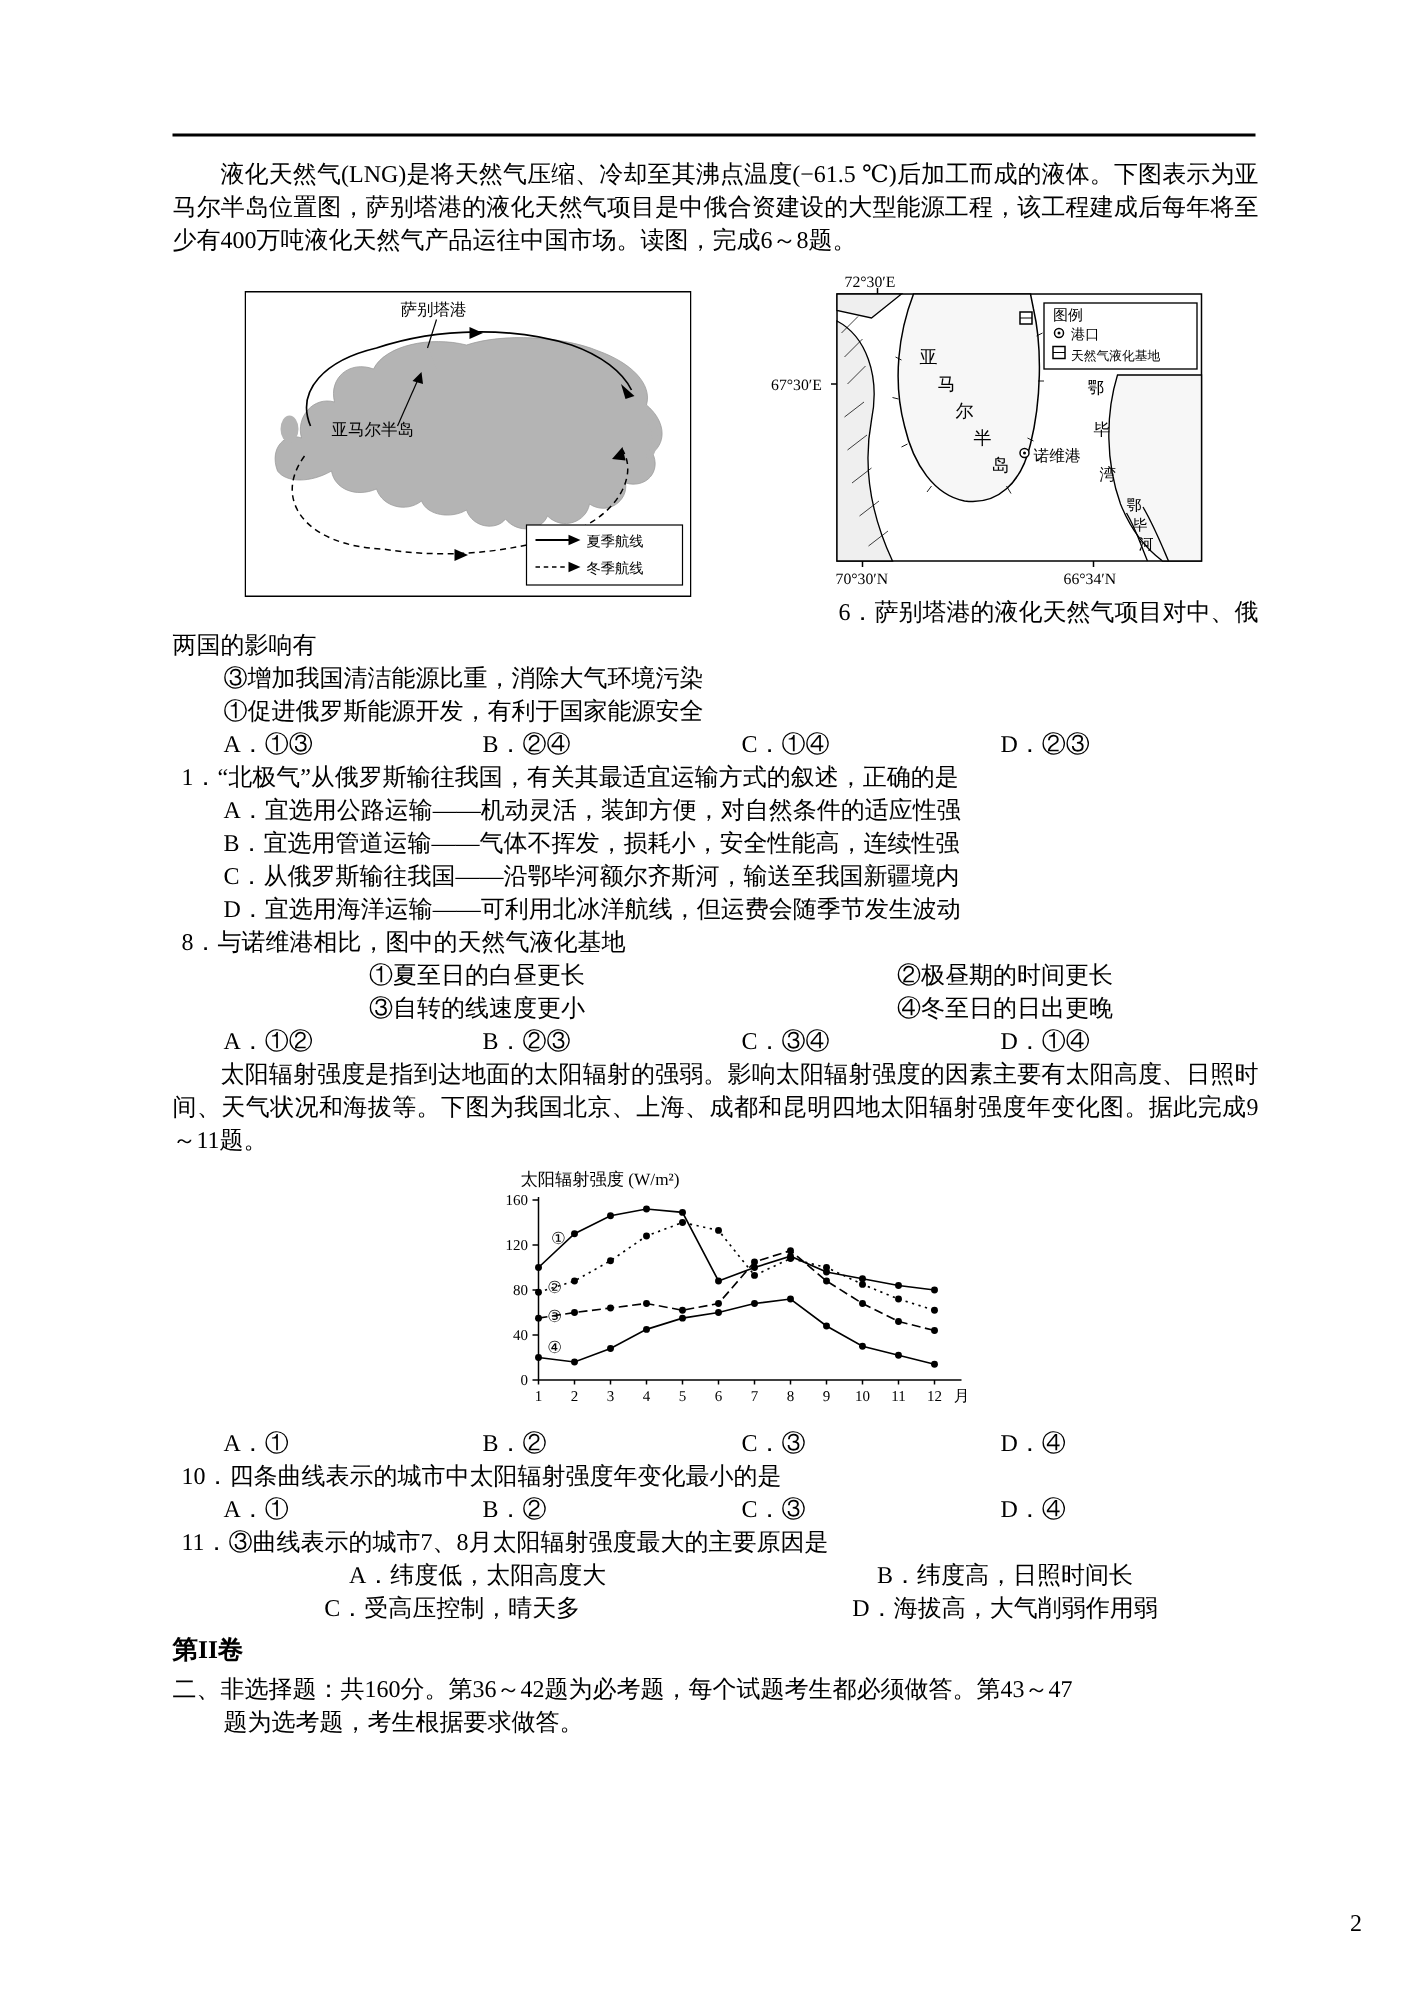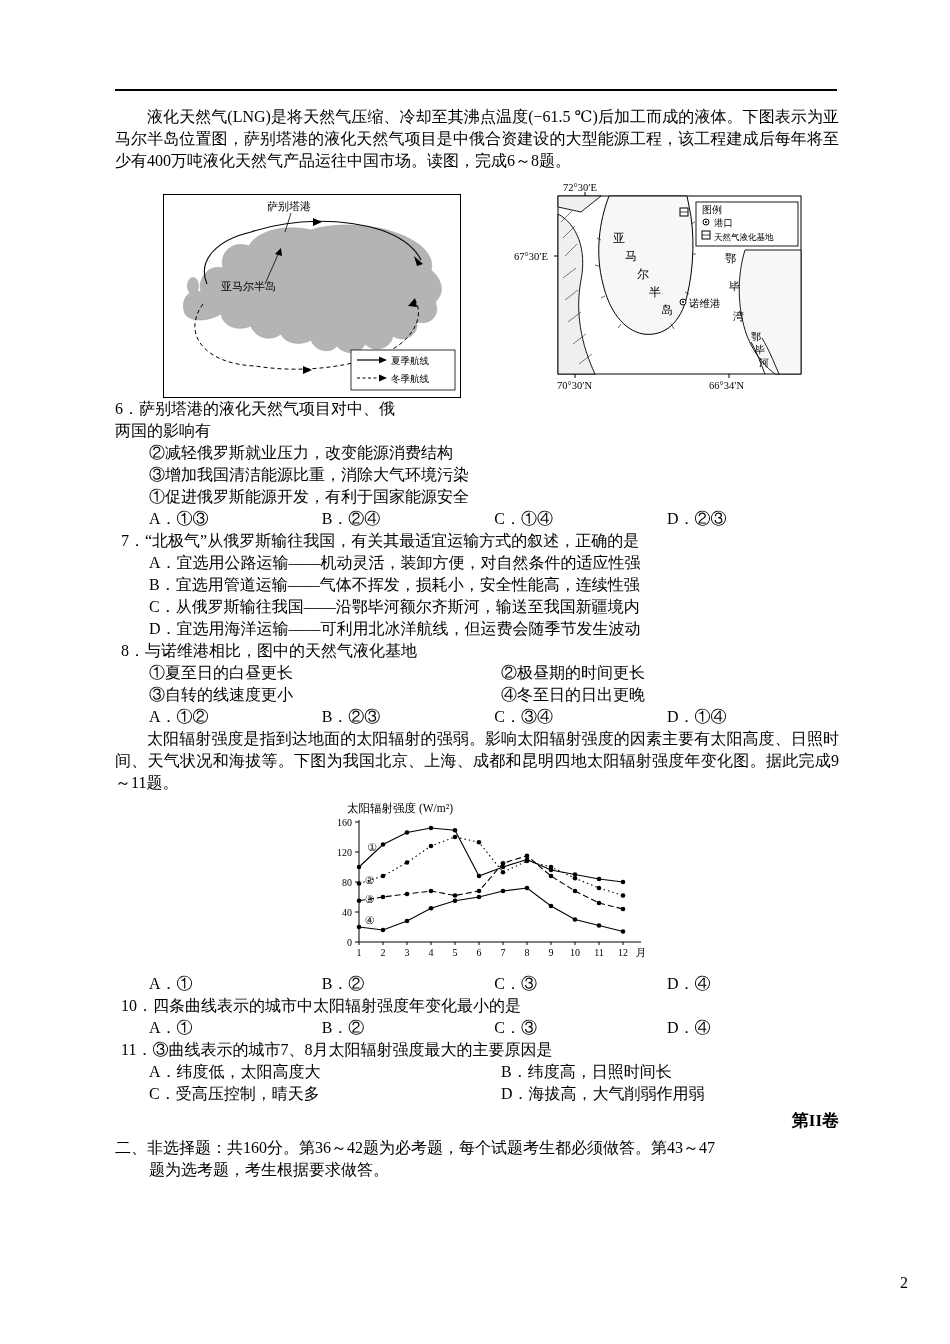--- a/index.html
+++ b/index.html
@@ -13,29 +13,29 @@
     overflow: hidden;
   }
   .topline { position:absolute; left:115px; top:89px; width:722px; border-top:2px solid #000; }
   .content  { position:absolute; left:115px; top:106px; width:724px; }
   p.para { margin:0; }
   .indent  { text-indent:2em; text-align:justify; }
   .qhead   { padding-left:6px; }
   .opt     { padding-left:34px; }
   .ansrow  { padding-left:34px; display:flex;justify-content:space-between; }
   .ansrow span { display:inline-block; width:172px; white-space:nowrap; }
-  .twocol  { padding-left:34px; display:flex; }
+  .twocol  { padding-left:34px; display:flex;justify-content:center; }
   .twocol span { display:inline-block; white-space:nowrap; }
   .twocol span:first-child { width:352px; }
   .maps-row { position:relative; height:218px; margin-top:8px; }
   .left-map  { position:absolute; left:48px; top:14px; }
   .right-map { position:absolute; left:398px; top:0; }
-  .q6h1 { margin-left:393px; margin-top:12px; }
+  .q6h1 { margin-left:393px; margin-top:12px;text-align:right; }
   .chart-wrap { margin:6px 0 2px 192px; }
-  .section-title { margin:4px 0; text-align:right; font-weight:bold; font-size:17px; line-height:24px; }
+  .section-title { margin:4px 0; text-align:left; font-weight:bold; font-size:17px; line-height:24px; }
   .hang2 { padding-left:34px; }
   .pageno { position:absolute; right:42px; bottom:50px; }
   svg text { font-family:"Liberation Serif","DejaVu Serif",serif; fill:#000; }
 </style>
 </head>
 <body>
 
 <div class="page">
   <div class="topline"></div>
 
@@ -125,31 +125,30 @@
         <circle cx="193" cy="42" r="1" fill="#000"></circle>
         <text x="201" y="46" font-size="9.5">港口</text>
         <rect x="189" y="51" width="8" height="8" fill="#fff" stroke="#000" stroke-width="1"></rect>
         <line x1="189" y1="55" x2="197" y2="55" stroke="#000" stroke-width="0.7"></line>
         <text x="201" y="60" font-size="8.5">天然气液化基地</text>
       </svg>
     </div>
 
     <p class="para q6h1">6．萨别塔港的液化天然气项目对中、俄</p>
     <p class="para">两国的影响有</p>
-    <p class="para opt">②减轻俄罗斯就业压力，改变能源消费结构</p>
     <p class="para opt">③增加我国清洁能源比重，消除大气环境污染</p>
     <p class="para opt">①促进俄罗斯能源开发，有利于国家能源安全</p>
     <p class="para ansrow">
       <span>A．①③</span>
       <span>B．②④</span>
       <span>C．①④</span>
       <span>D．②③</span>
     </p>
 
-    <p class="para qhead">7．“北极气”从俄罗斯输往我国，有关其最适宜运输方式的叙述，正确的是</p>
+    <p class="para qhead">1．“北极气”从俄罗斯输往我国，有关其最适宜运输方式的叙述，正确的是</p>
     <p class="para opt">A．宜选用公路运输——机动灵活，装卸方便，对自然条件的适应性强</p>
     <p class="para opt">B．宜选用管道运输——气体不挥发，损耗小，安全性能高，连续性强</p>
     <p class="para opt">C．从俄罗斯输往我国——沿鄂毕河额尔齐斯河，输送至我国新疆境内</p>
     <p class="para opt">D．宜选用海洋运输——可利用北冰洋航线，但运费会随季节发生波动</p>
 
     <p class="para qhead">8．与诺维港相比，图中的天然气液化基地</p>
     <p class="para twocol">
       <span>①夏至日的白昼更长</span>
       <span>②极昼期的时间更长</span>
     </p>

